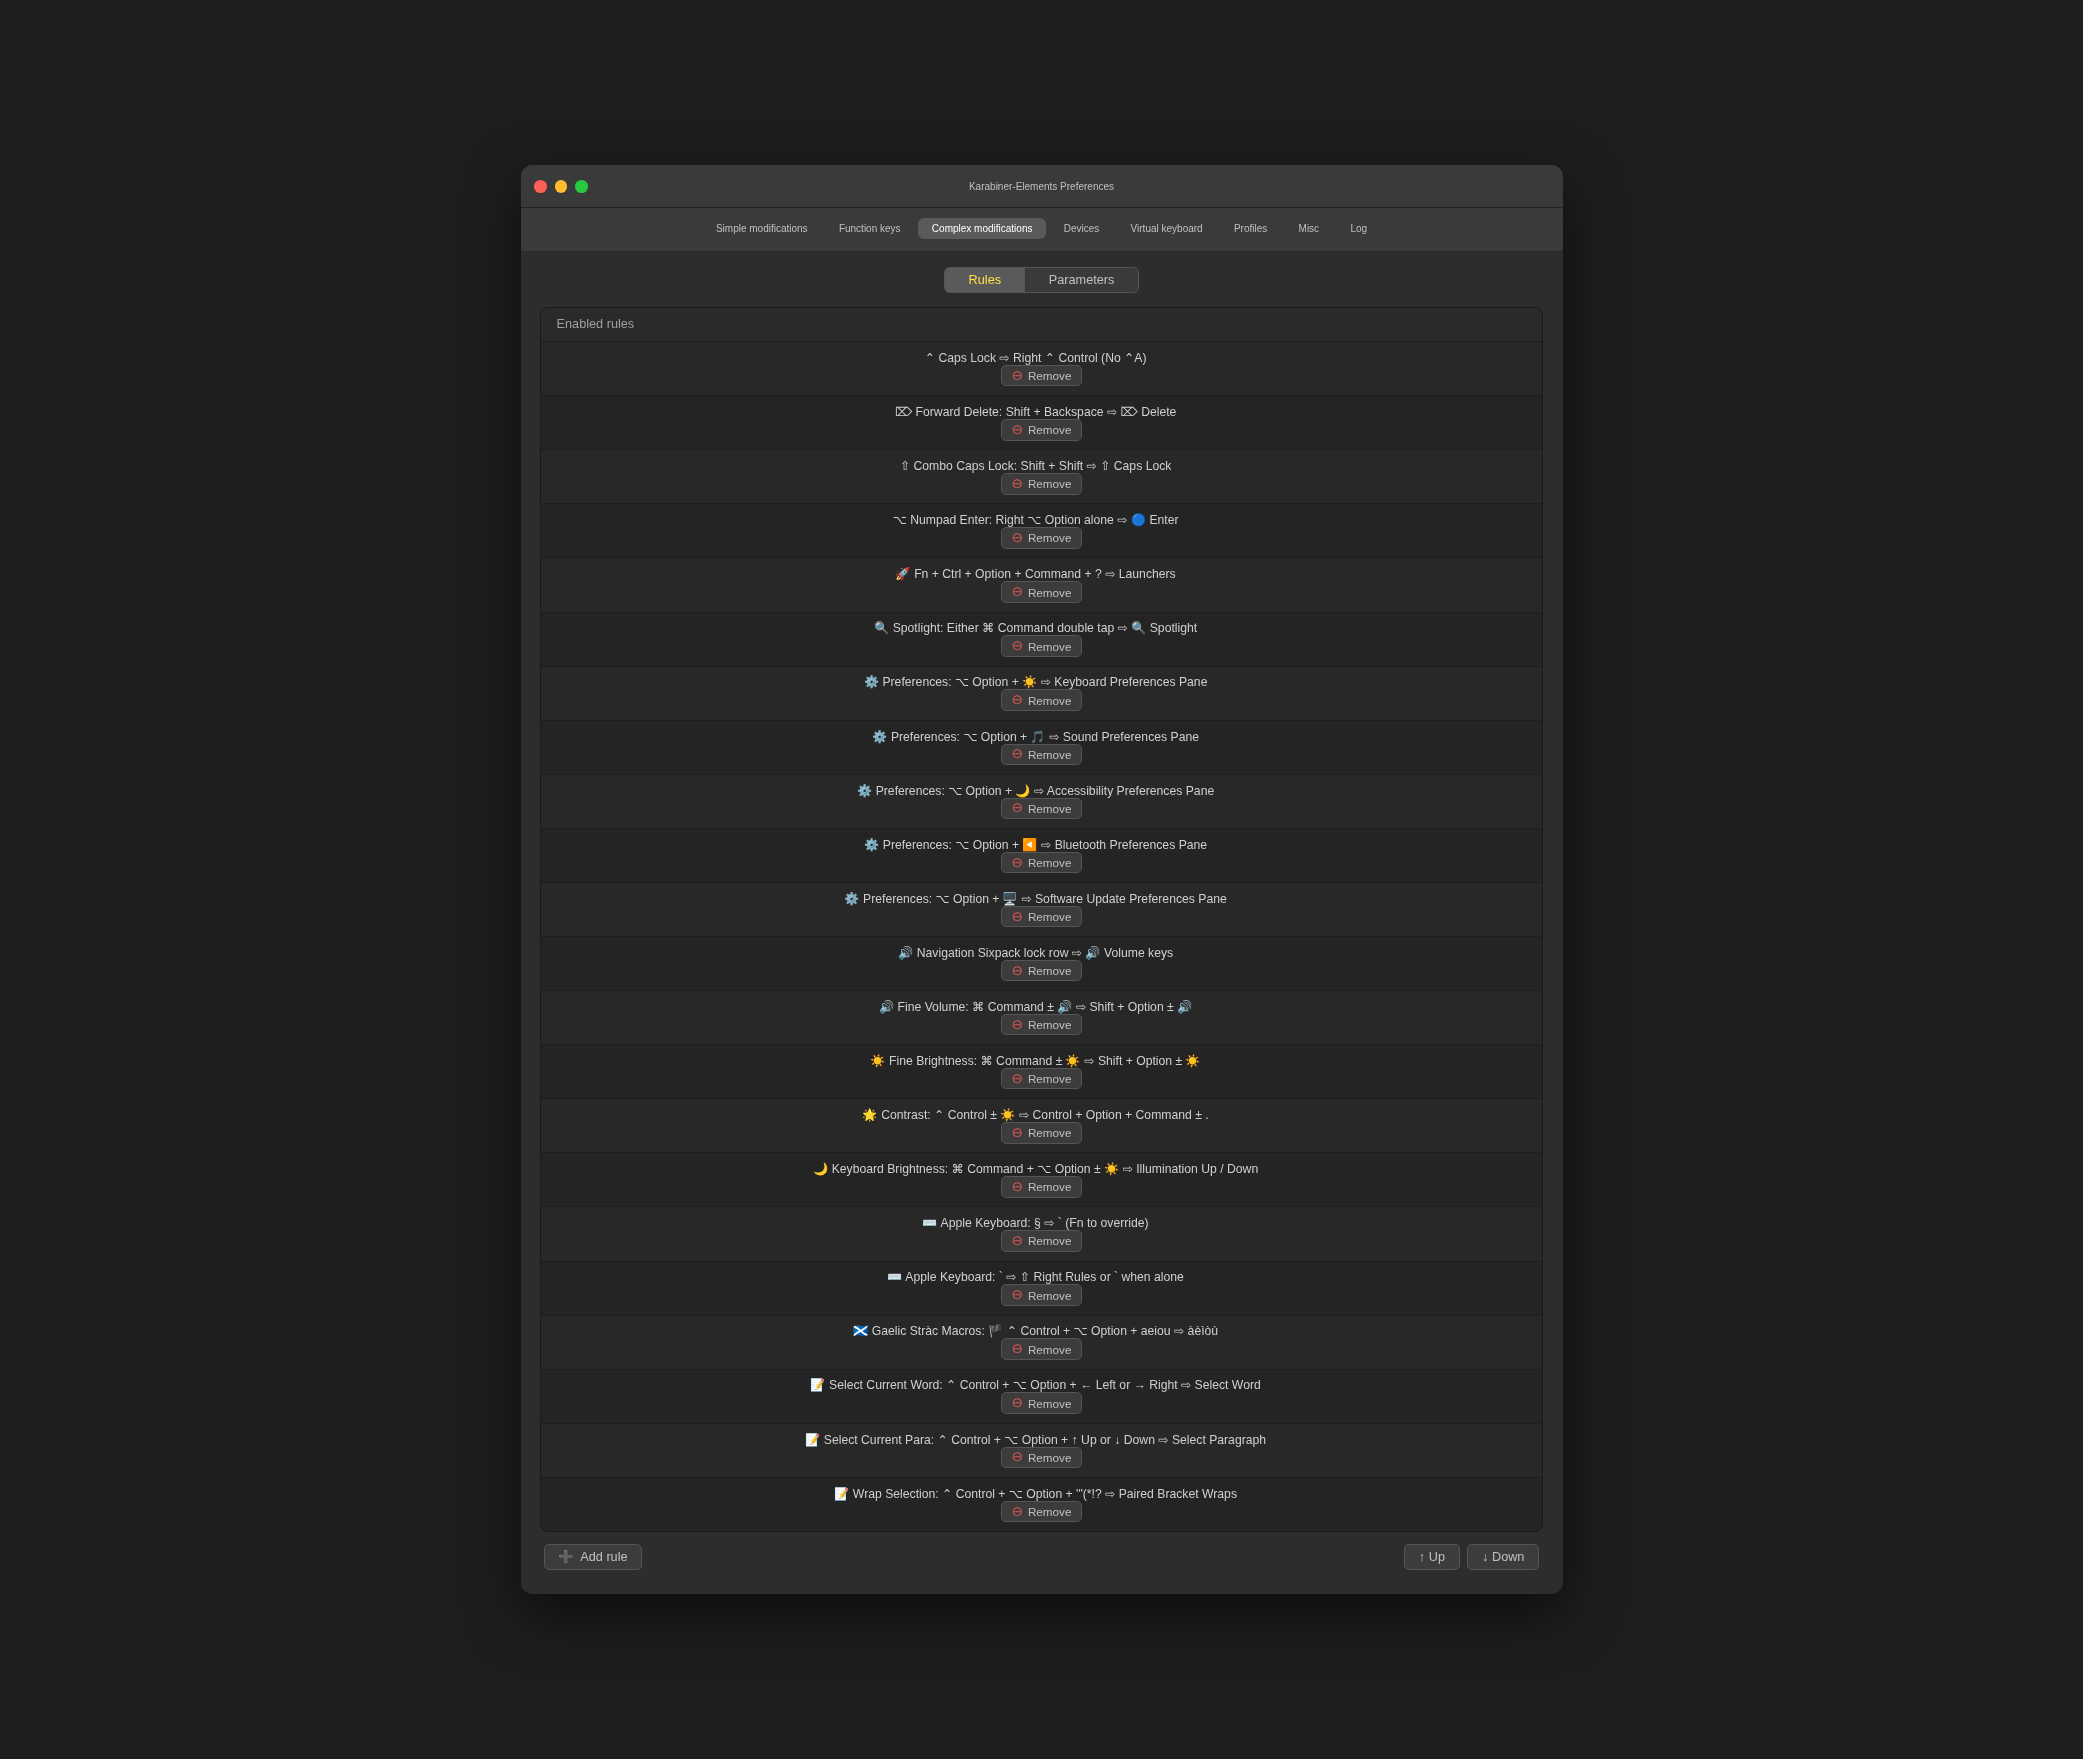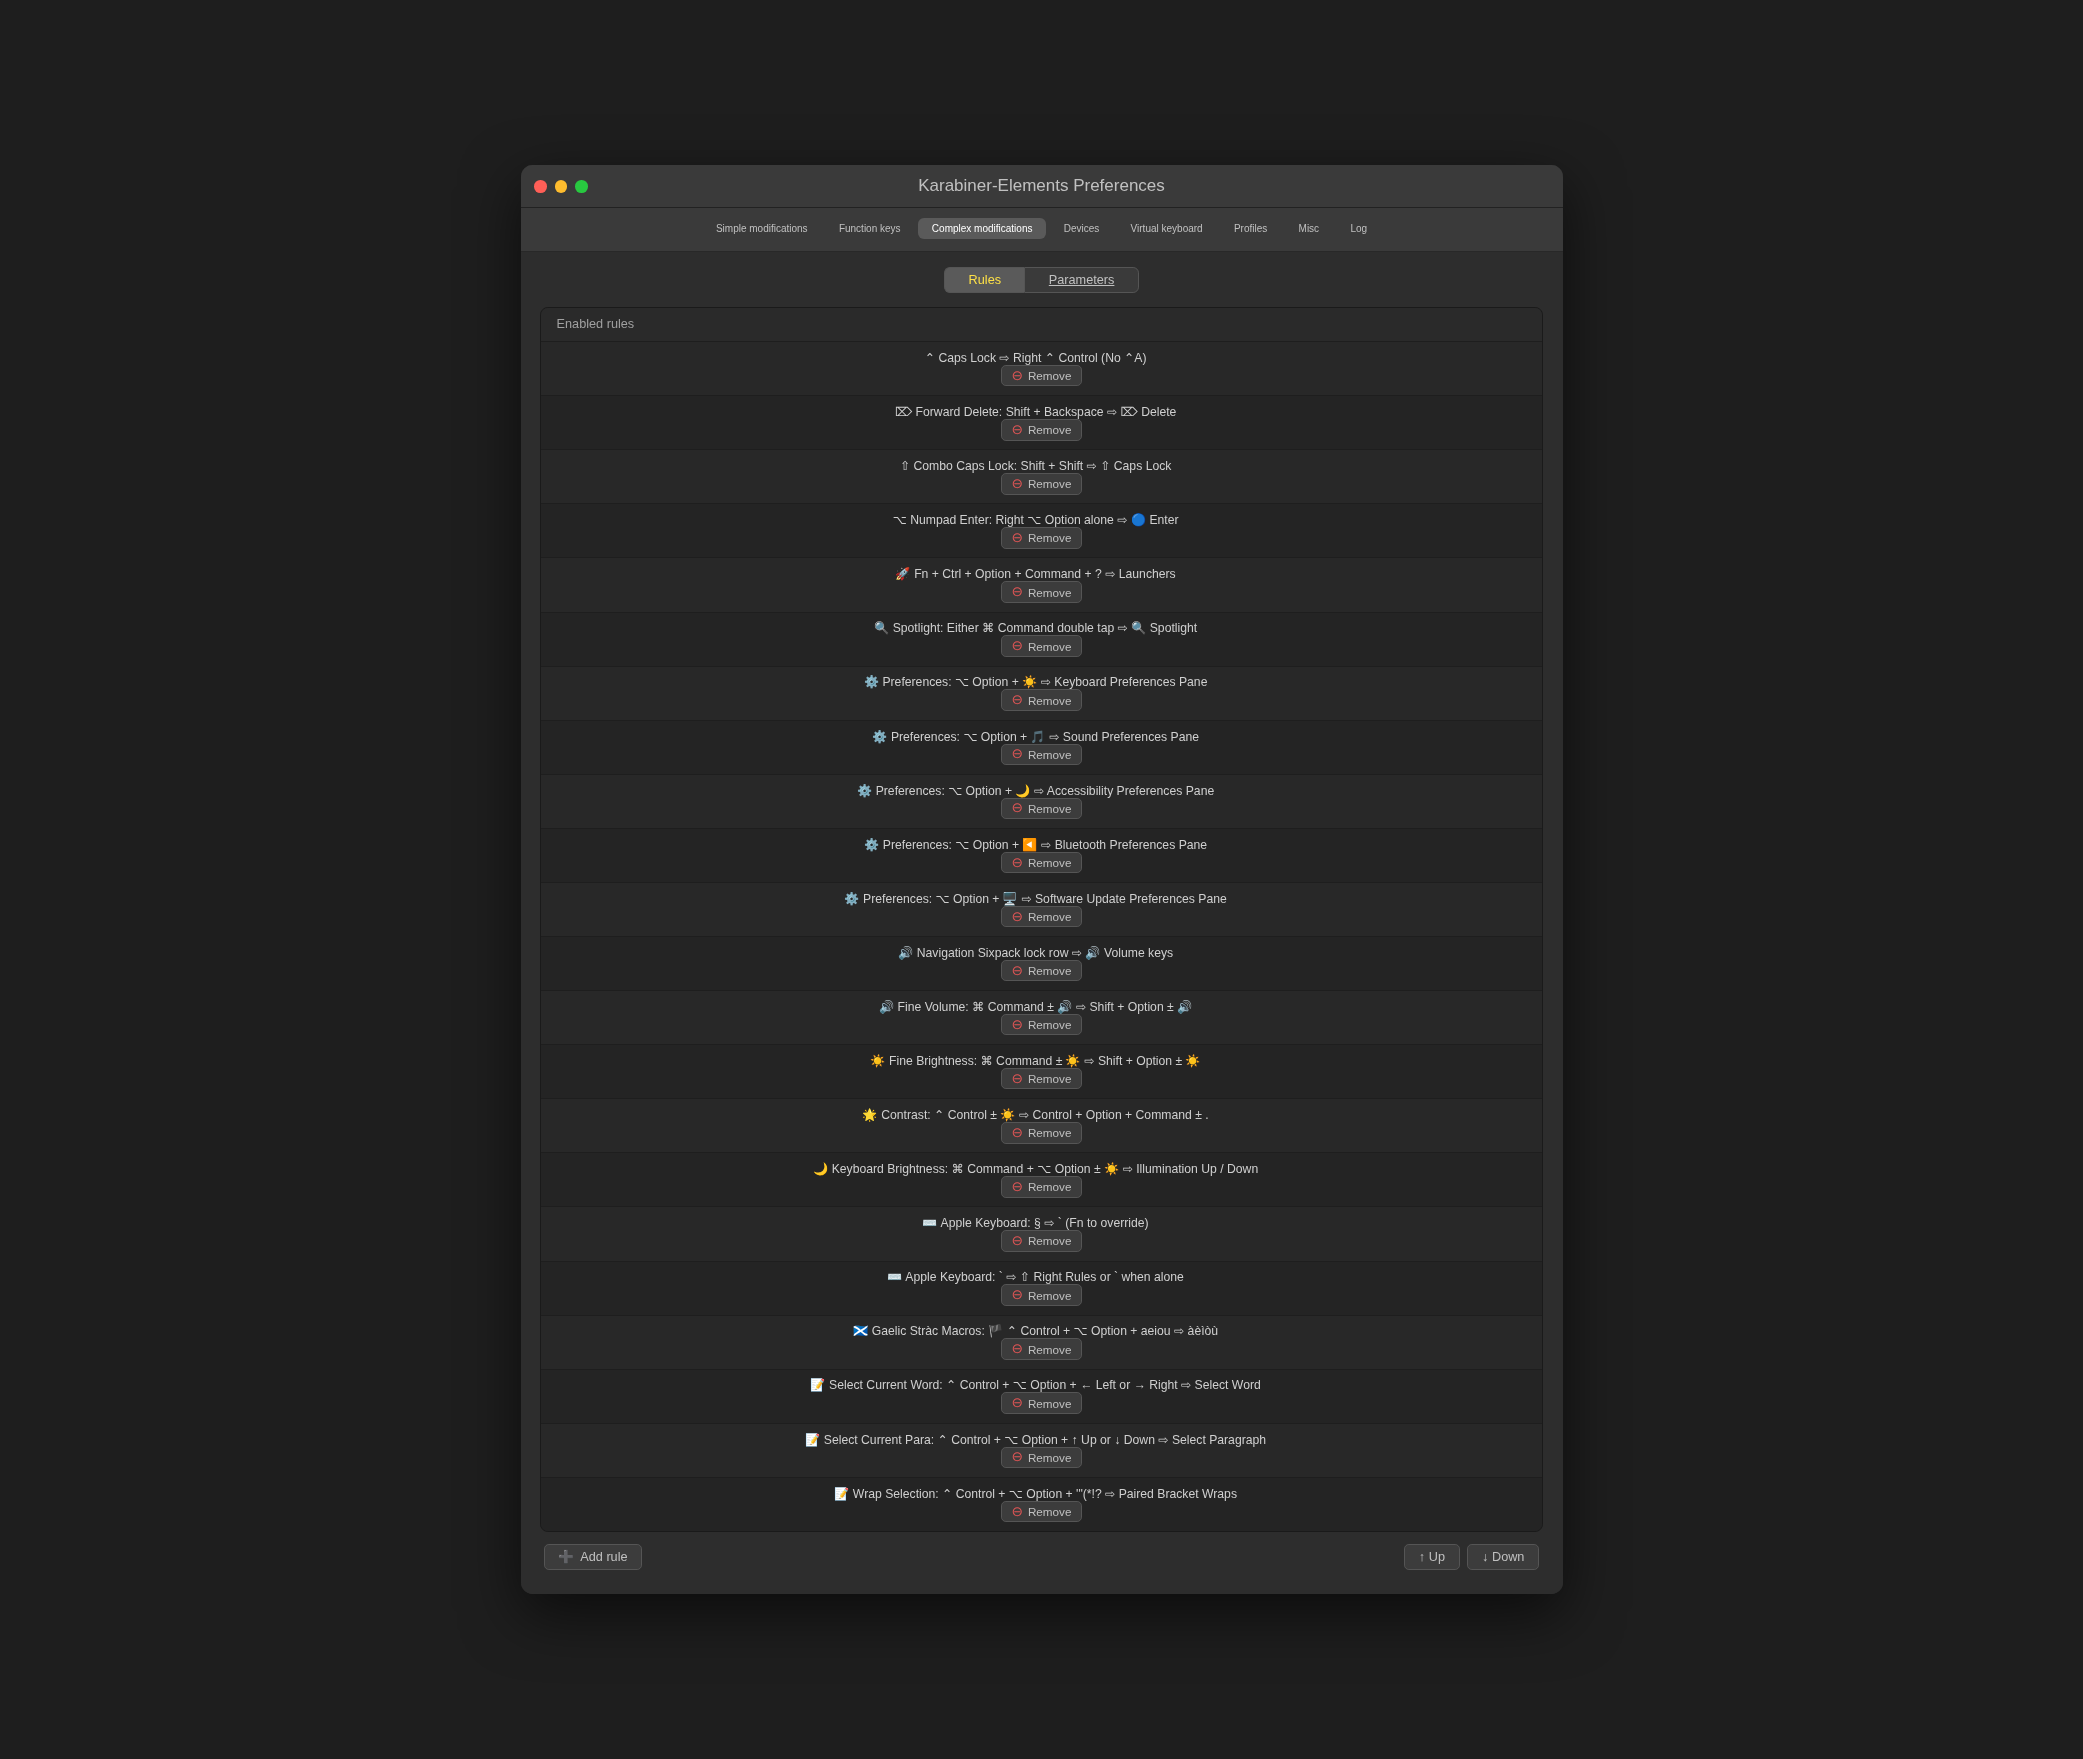--- a/index.html
+++ b/index.html
@@ -36,21 +36,21 @@
     }
     .traffic-light {
       width: 12.7px;
       height: 12.7px;
       border-radius: 50%;
     }
     .tl-close { background: #ff5f57; }
     .tl-minimize { background: #febc2e; }
     .tl-maximize { background: #28c840; }
     .titlebar-title {
-      font-size: 17px;
+      font-size: 10px;
       color: #c0c0c0;
       font-weight: 500;
     }
     .tabs-bar {
       background: #3a3a3a;
       display: flex;
       align-items: center;
       justify-content: center;
       padding: 9.8px 0 11.7px;
       gap: 3.9px;
@@ -85,21 +85,20 @@
       border: 1px solid #555;
       color: #c0c0c0;
       background: #3a3a3a;
     }
     .sub-tab:first-child {
       border-radius: 5.9px 0 0 5.9px;
       border-right: none;
     }
     .sub-tab:last-child {
       border-radius: 0 5.9px 5.9px 0;
-      text-decoration: underline;
     }
     .sub-tab.active {
       background: #5a5a5a;
       color: #fde047;
     }
     .rules-panel {
       background: #252525;
       border-radius: 7.8px;
       overflow: hidden;
       border: 1px solid #1a1a1a;

